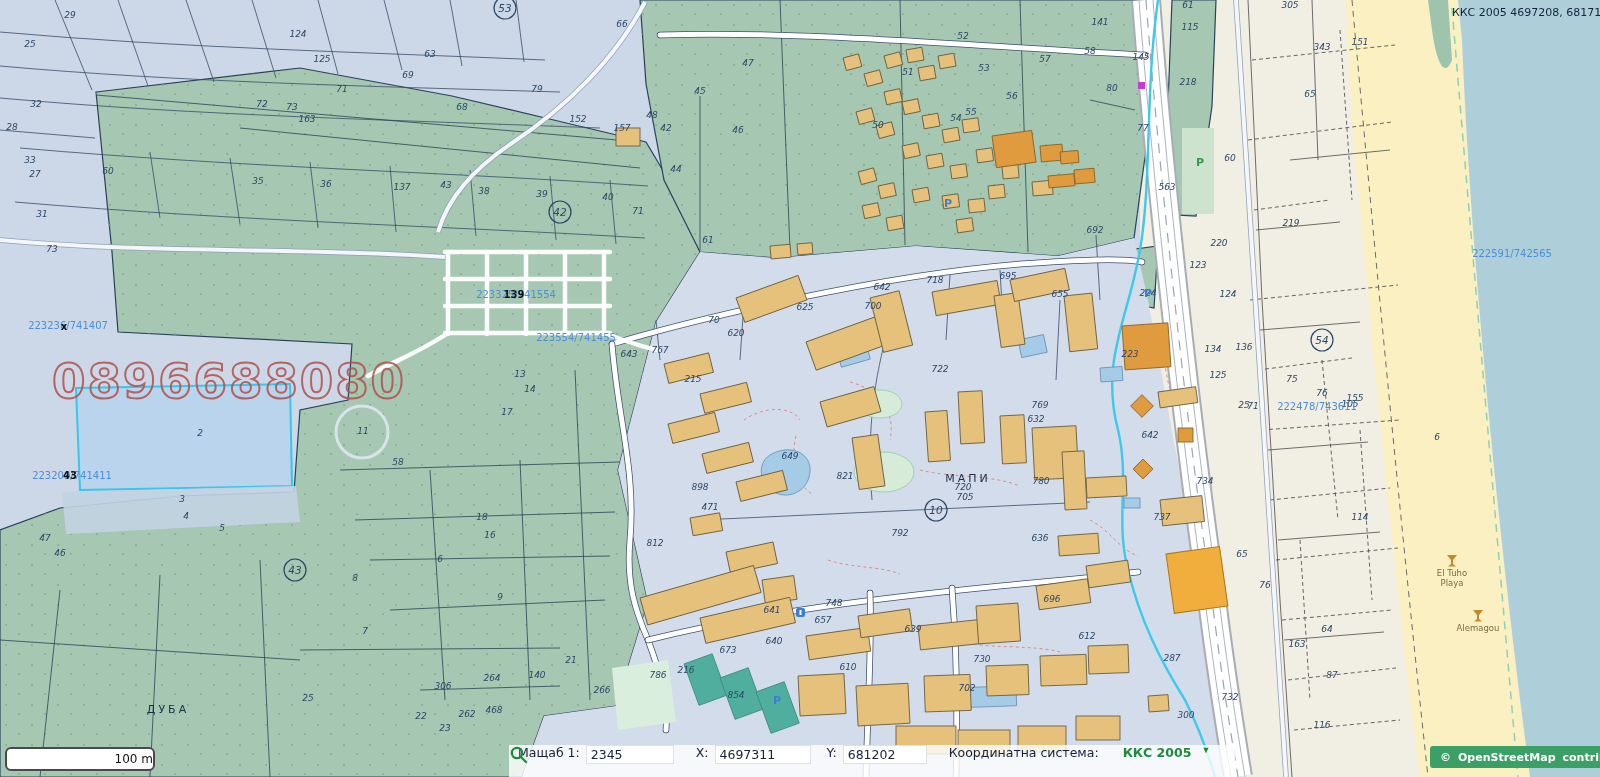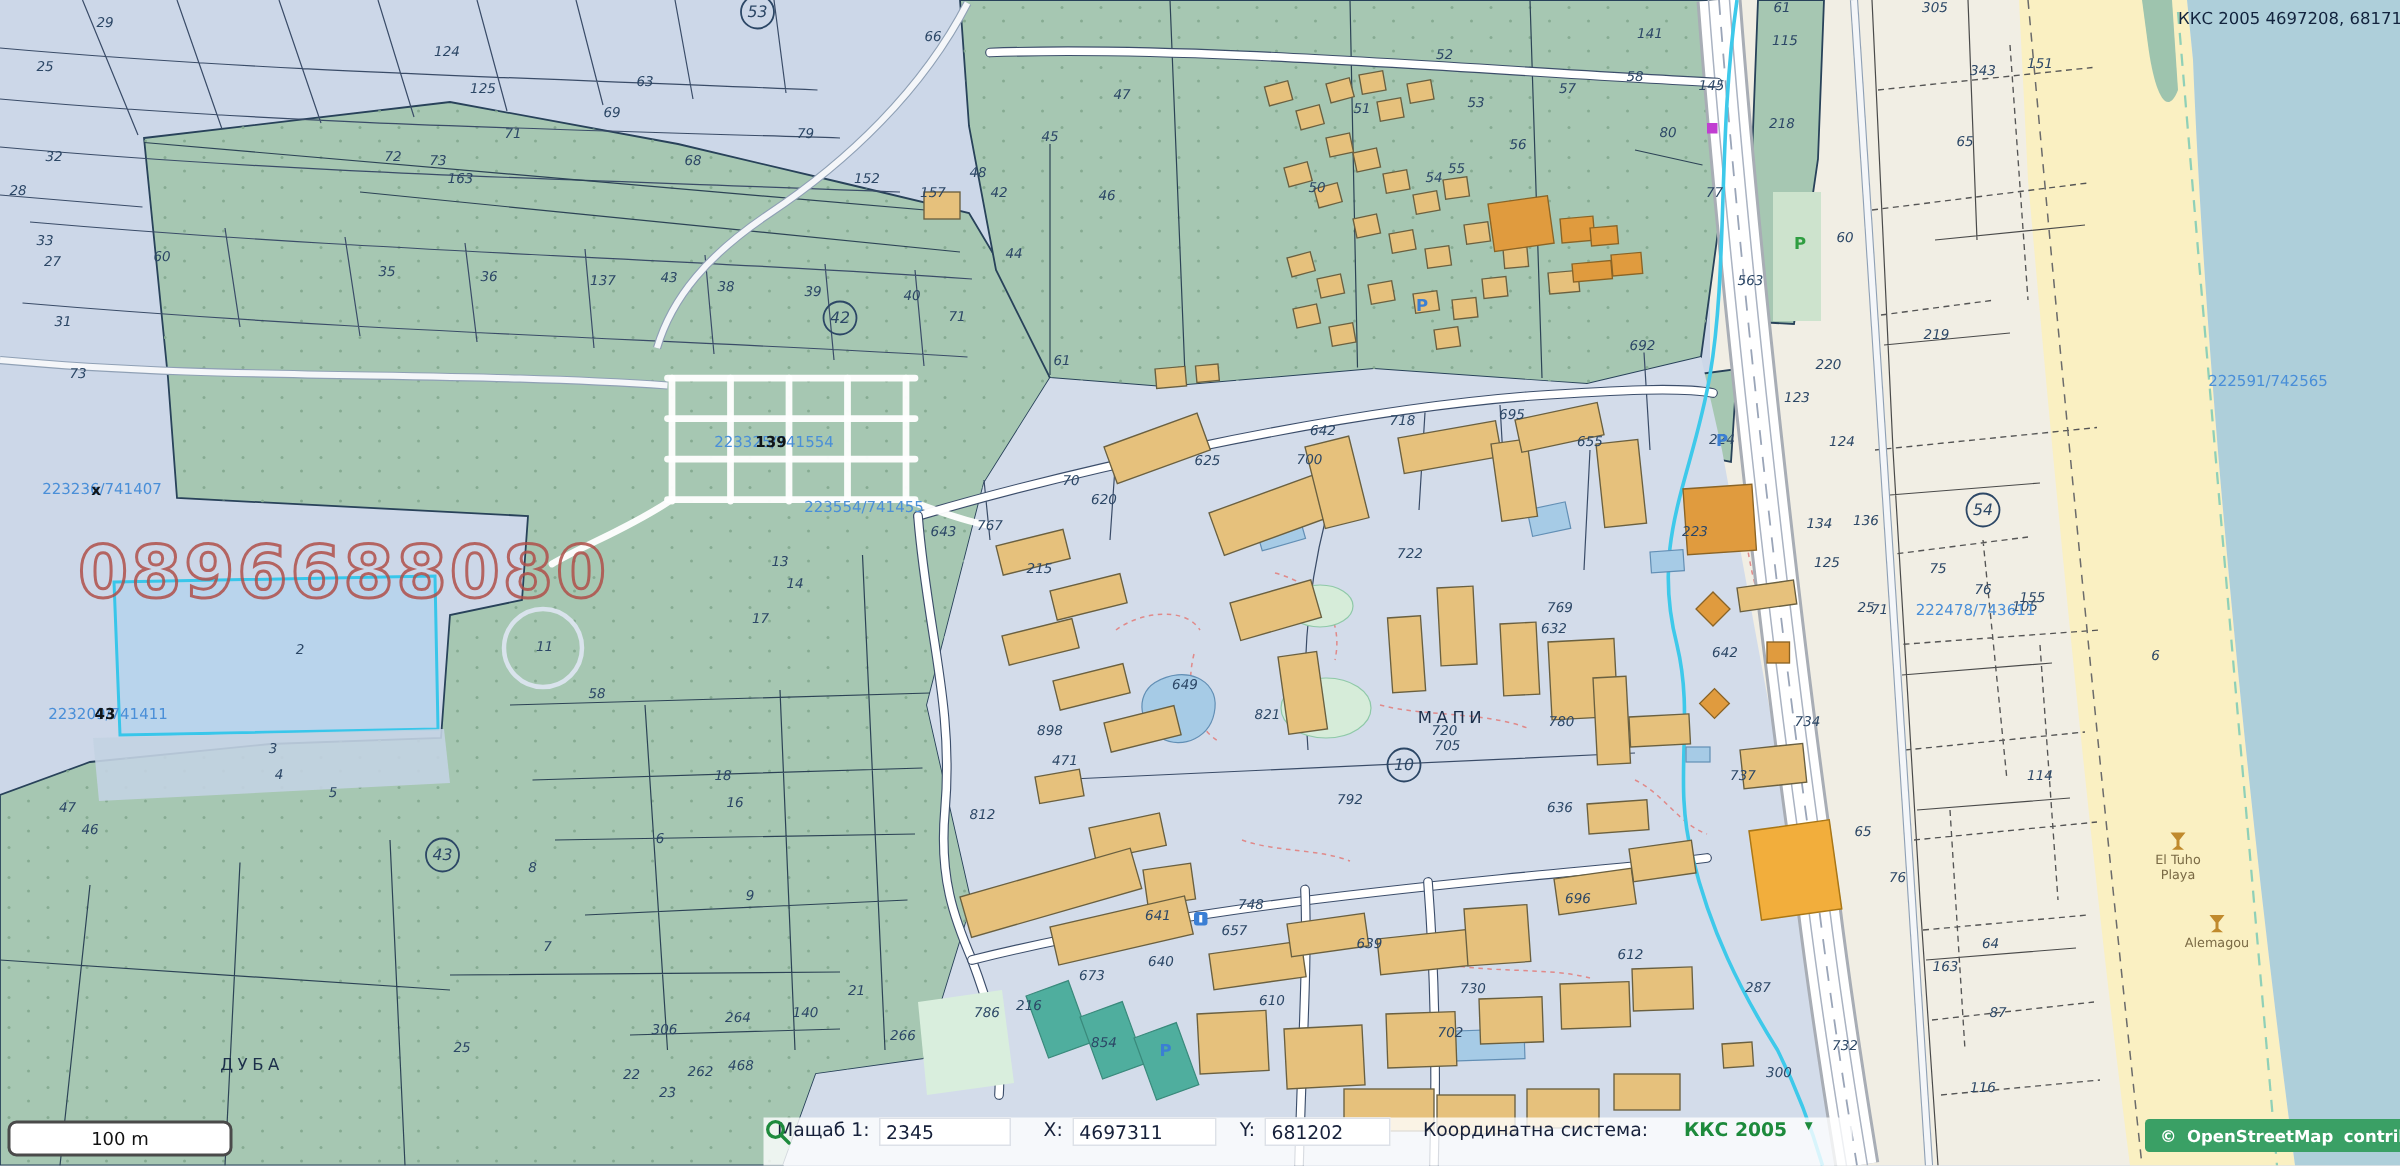--- a/index.html
+++ b/index.html
@@ -35,21 +35,21 @@
   .tdash{stroke:#8fd0b8;stroke-width:1.5;fill:none;stroke-dasharray:8 6}
   .bA{fill:#e6c17c;stroke:#6a6040;stroke-width:.9}
   .bO{fill:#e09b3e;stroke:#8a6426;stroke-width:.9}
   .bH{fill:#f2ae3c;stroke:#a97717;stroke-width:1}
   .pool{fill:#a6cbe6;stroke:#628fb5;stroke-width:.8}
   .pond{fill:#d6ecd9;stroke:#8fc9a8;stroke-width:.8}
   .court{fill:#4fae9e;stroke:#3a8a7c;stroke-width:.8}
   .ring{stroke:#d9e3ec;stroke-width:3;fill:none}
   .ringc{stroke:#2c4766;stroke-width:1.2;fill:none}
   
-  .scalebar{position:absolute;left:5px;top:747px;width:146px;height:20px;background:#fff;border:2px solid #4a4a4a;border-radius:6px;display:flex;align-items:center;justify-content:center;font:12px "DejaVu Sans",sans-serif;color:#111;}
+  .scalebar{position:absolute;left:5px;top:747px;width:146px;height:20px;background:#fff;border:2px solid #4a4a4a;border-radius:6px;display:flex;align-items:center;justify-content:flex-end;font:12px "DejaVu Sans",sans-serif;color:#111;}
   .statusbar{position:absolute;left:509px;top:745px;height:40px;background:rgba(255,255,255,.8);display:flex;align-items:flex-start;padding:0 9px;gap:6px;font:12.5px "DejaVu Sans",sans-serif;color:#16203a;}
   .statusbar label{white-space:nowrap;}
   .statusbar input{height:17px;border:1px solid #dde1e8;background:#fff;font:12.5px "DejaVu Sans",sans-serif;color:#16203a;padding:0 4px;}
   .in-scale{width:78px}.in-x{width:86px}.in-y{width:74px}
   .crs{color:var(--accent,#1d8a3c);font-weight:bold;white-space:nowrap;margin-left:18px;}
   .crs-dd{color:var(--accent,#1d8a3c);font-size:9px;background:none;border:none;cursor:pointer;padding:0 4px;}
   .searchbtn{background:none;border:none;cursor:pointer;padding:0;margin-left:6px;display:flex;align-items:center;}
   .topcoords{position:absolute;left:1452px;top:6px;font:11px "DejaVu Sans",sans-serif;color:#12233d;white-space:nowrap;}
   .attribution{position:absolute;left:1430px;top:746px;height:22px;background:var(--osm,#3aa065);color:#fff;display:flex;align-items:center;gap:7px;padding:0 12px 0 10px;font:bold 11px "DejaVu Sans",sans-serif;border-radius:3px 0 0 3px;width:148px;}
   .attribution a{color:#fff;text-decoration:none;}

